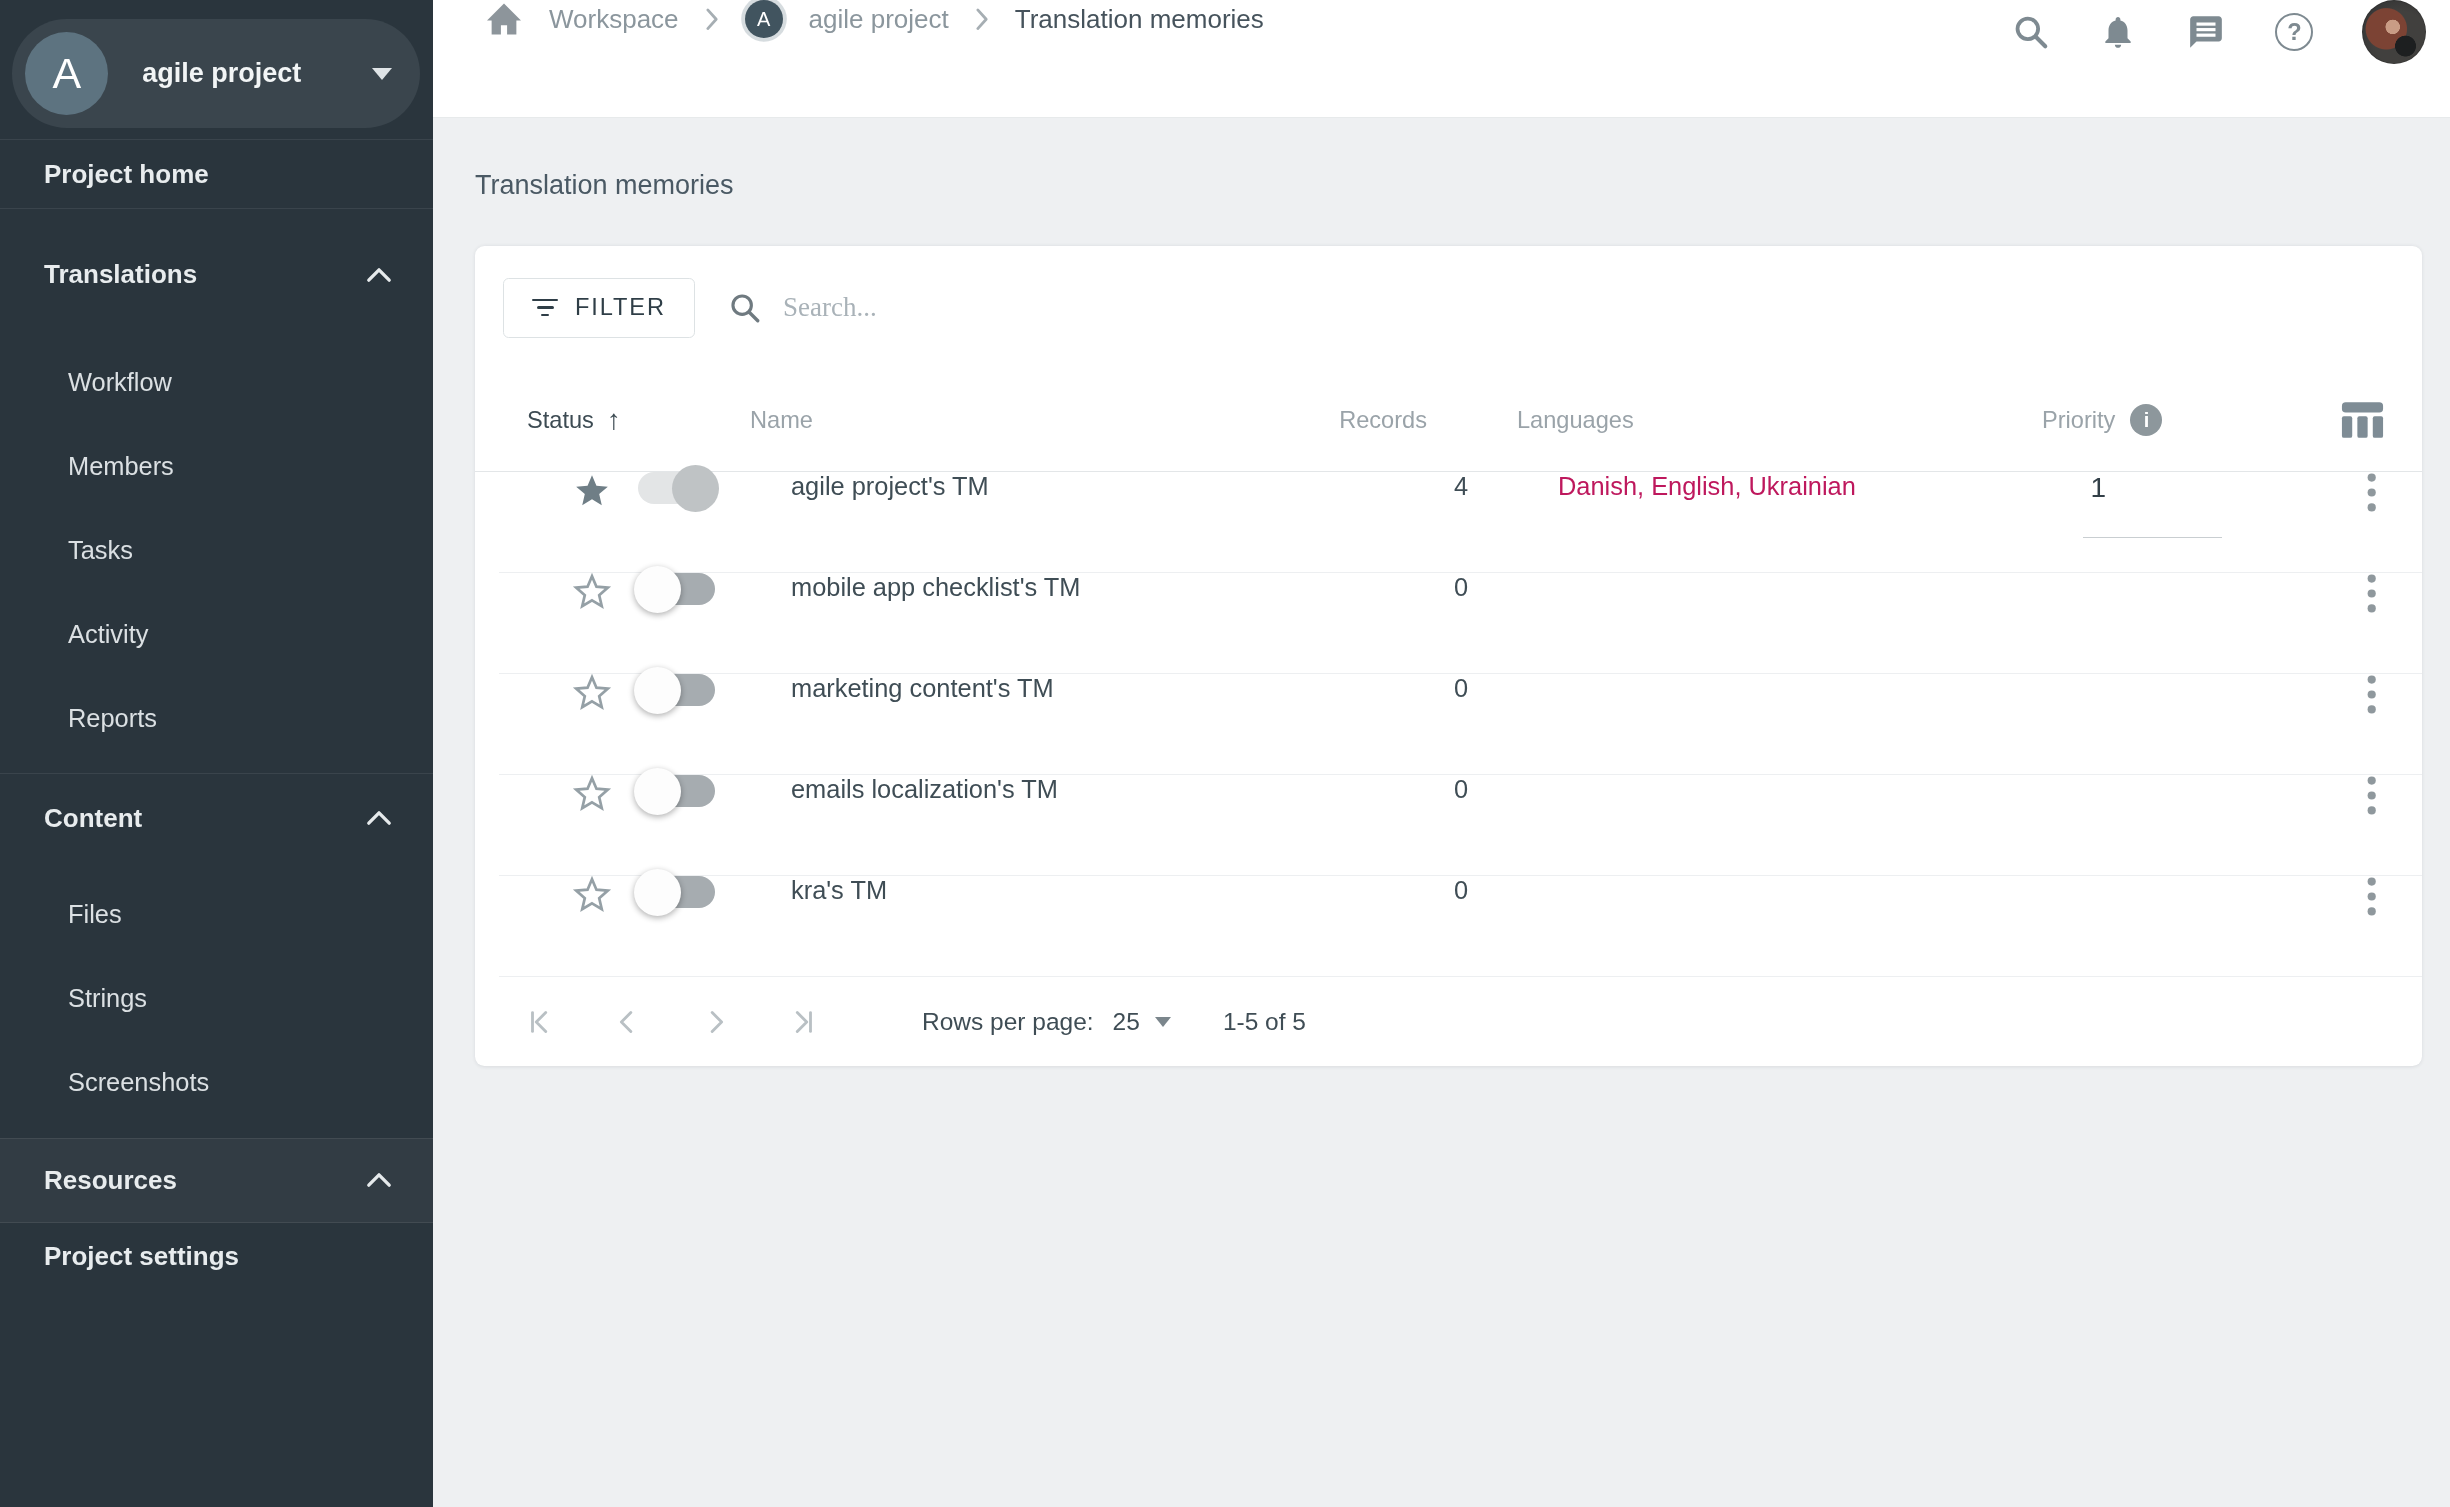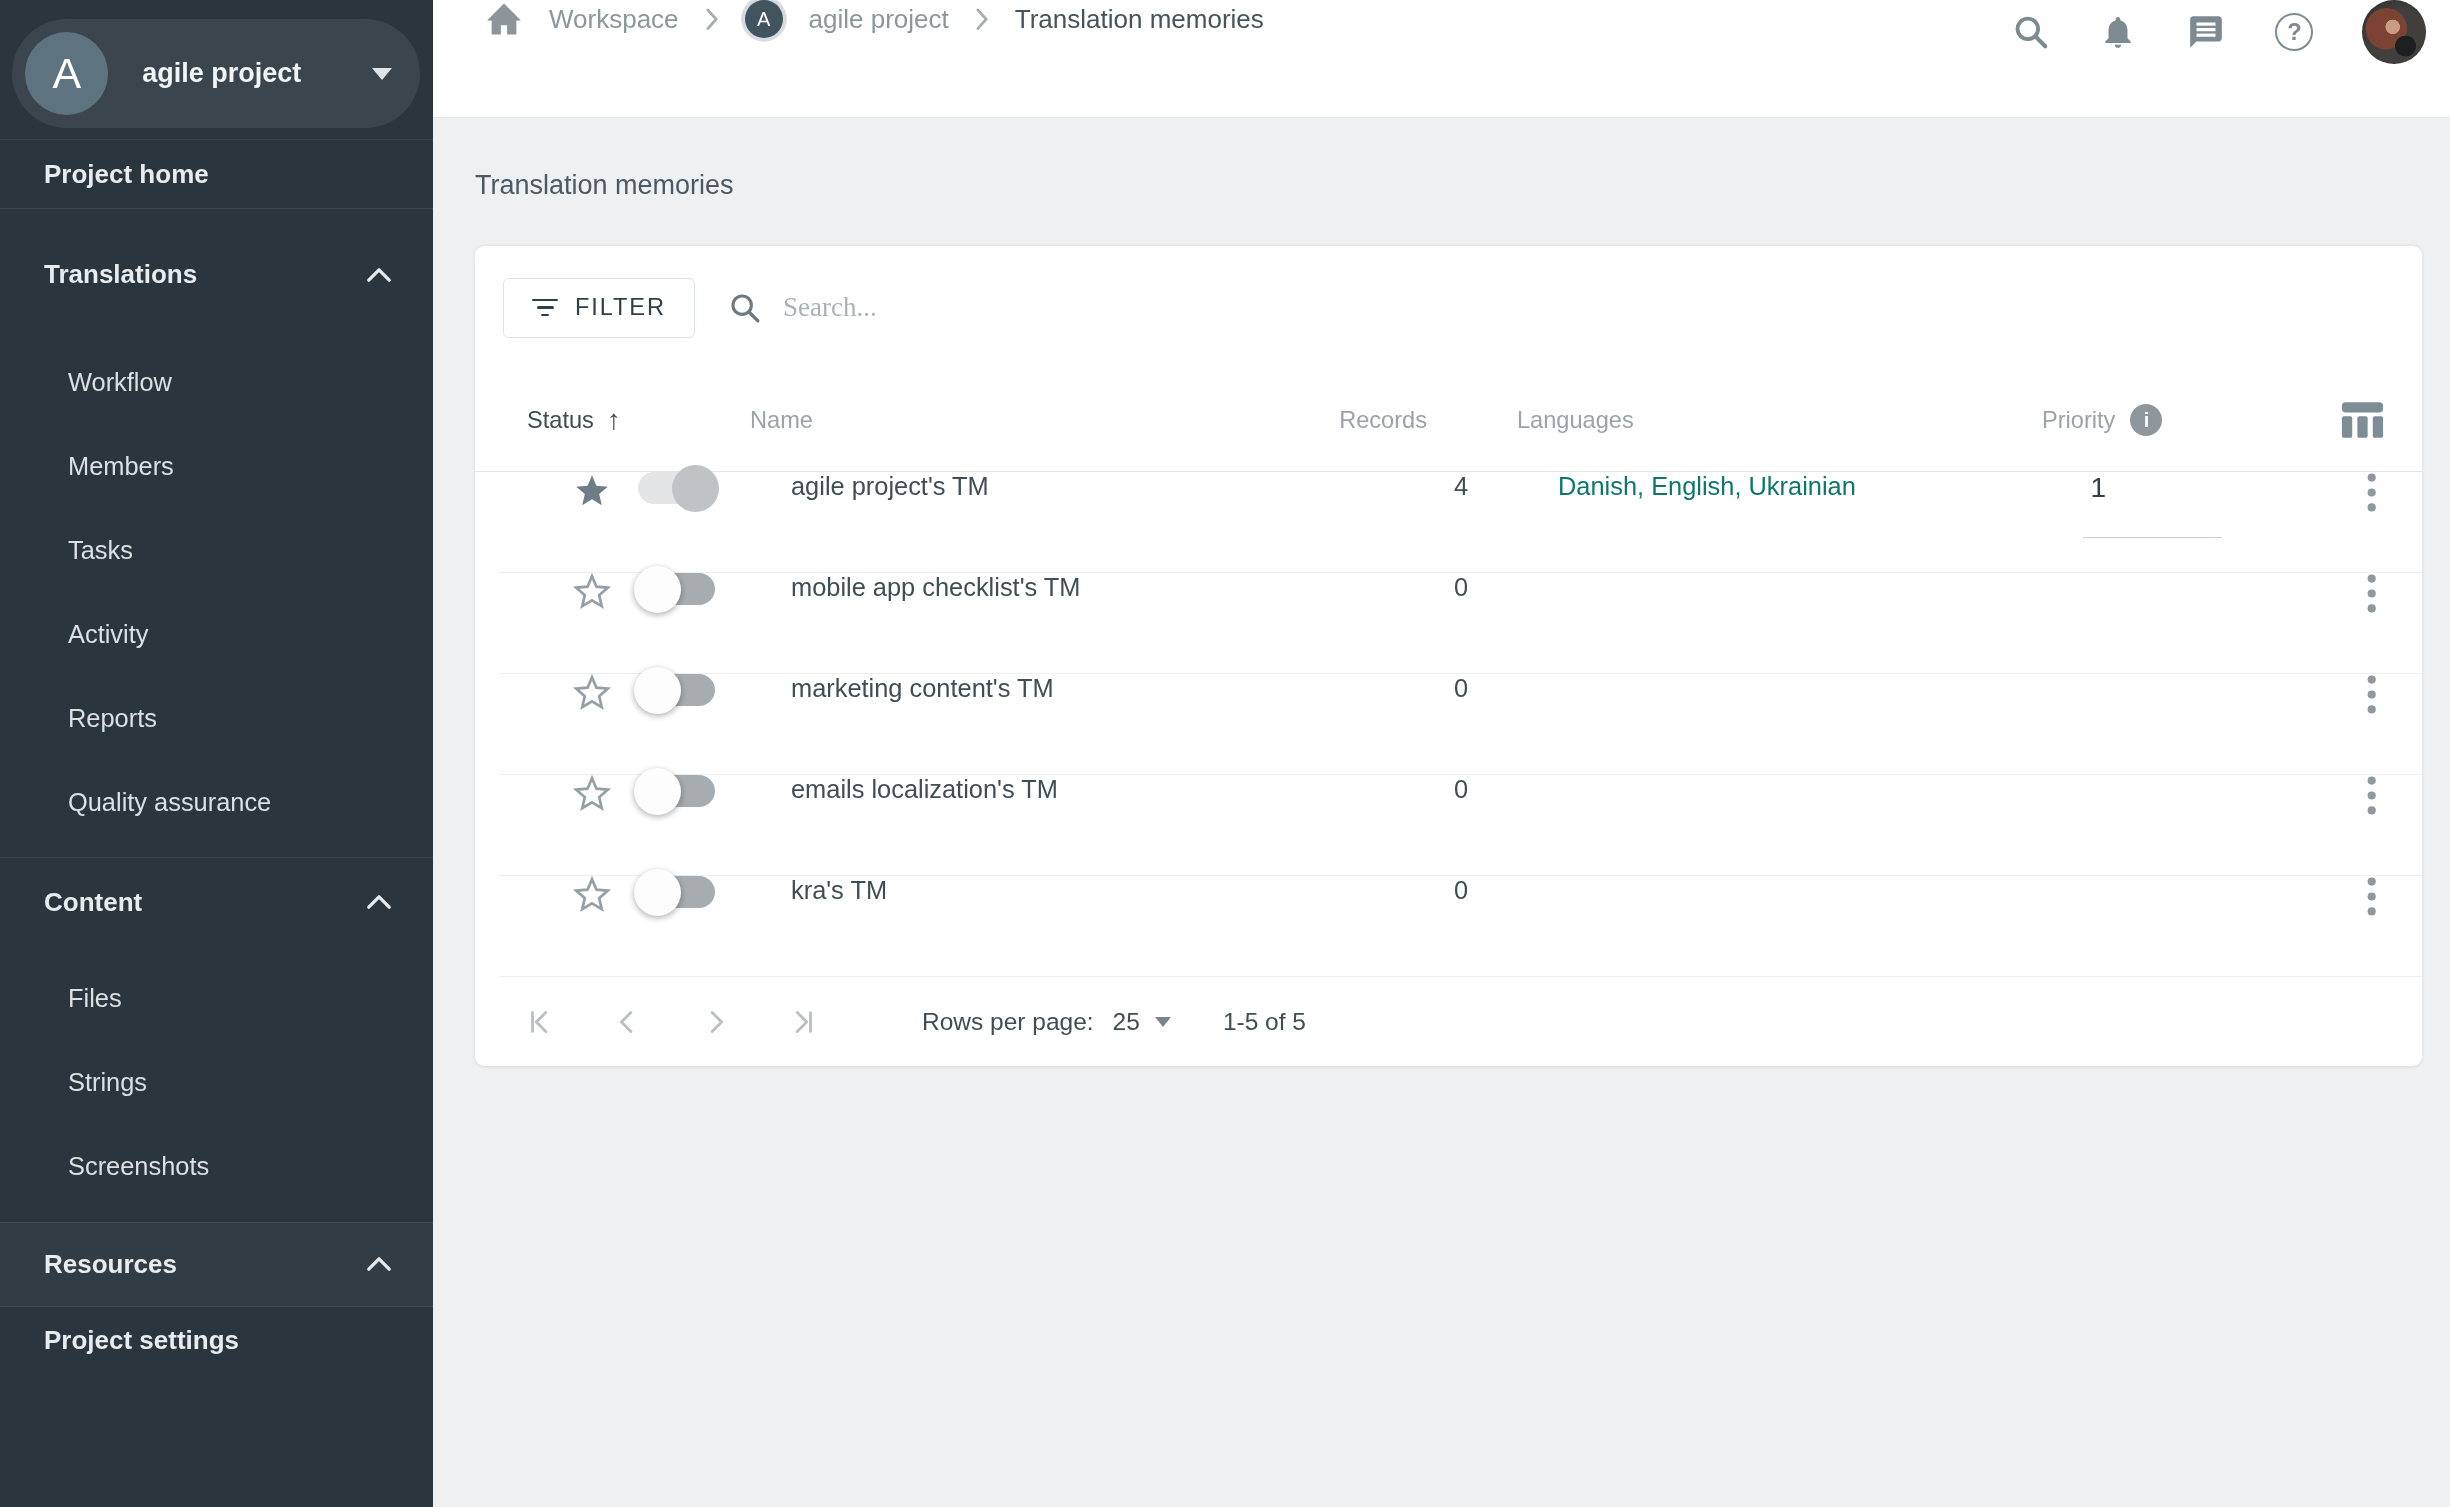--- a/index.html
+++ b/index.html
@@ -88,21 +88,21 @@
   .td-toggle { width:123px; display:flex; align-items:center; }
   .toggle { position:relative; width:77px; height:32px; cursor:pointer; }
   .toggle .track { position:absolute; left:0; top:0; width:77px; height:32px; border-radius:16px; }
   .toggle .knob { position:absolute; top:-7.5px; width:47px; height:47px; border-radius:50%; }
   .toggle.on .track { background:#e3e5e6; }
   .toggle.on .knob { right:-3.8px; background:#bfc3c5; }
   .toggle.off .track { background:#a6acb0; }
   .toggle.off .knob { left:-3.8px; background:#fdfdfd; box-shadow:0 1.9px 6.6px rgba(0,0,0,.32); }
   .td-name { width:476px; padding-left:30px; cursor:pointer; }
   .td-records { width:231px; text-align:right; }
-  .td-langs { width:528px; padding-left:90px; color:#0f766e; }
+  .td-langs { width:528px; padding-left:90px; color:#be185d; }
   .td-priority { width:320px; padding-left:87px; }
   .priority-input { width:139px; height:66px; border-bottom:0.9px solid #c9ced1; padding-left:7.5px; font-size:28px; color:#323f47; line-height:32px; cursor:text; }
   .td-kebab { margin-left:auto; margin-right:38px; width:24.5px; display:flex; justify-content:center; cursor:pointer; }
 
   .pager { height:89px; display:flex; align-items:center; padding-left:47px; font-size:24.5px; color:#3f4d55; }
   .pg-btn { width:38px; display:grid; place-items:center; margin-right:49px; cursor:pointer; }
   .pg-label { margin-left:52px; font-weight:500; }
   .pg-value { margin-left:19px; cursor:pointer; }
   .pg-caret { width:0; height:0; border-left:8.5px solid transparent; border-right:8.5px solid transparent; border-top:10.4px solid #7b868c; margin-left:15px; cursor:pointer; }
   .pg-range { margin-left:52px; }
@@ -129,21 +129,20 @@
     <svg width="26" height="16" viewBox="0 0 28 17">
         <polyline points="3,14 14,3 25,14" fill="none" stroke="#e6eaec" stroke-width="3.6" stroke-linecap="round" stroke-linejoin="round"></polyline>
       </svg>
   </div>
   <ul class="sub-list list-translations">
     <li class="sub-item">Workflow</li>
     <li class="sub-item">Members</li>
     <li class="sub-item">Tasks</li>
     <li class="sub-item">Activity</li>
     <li class="sub-item">Reports</li>
-    <li class="sub-item">Quality assurance</li>
   </ul>
 
   <div class="sb-divider"></div>
   <div class="section-head sec-content">
     <span>Content</span>
     <svg width="26" height="16" viewBox="0 0 28 17">
         <polyline points="3,14 14,3 25,14" fill="none" stroke="#e6eaec" stroke-width="3.6" stroke-linecap="round" stroke-linejoin="round"></polyline>
       </svg>
   </div>
   <ul class="sub-list list-content">

